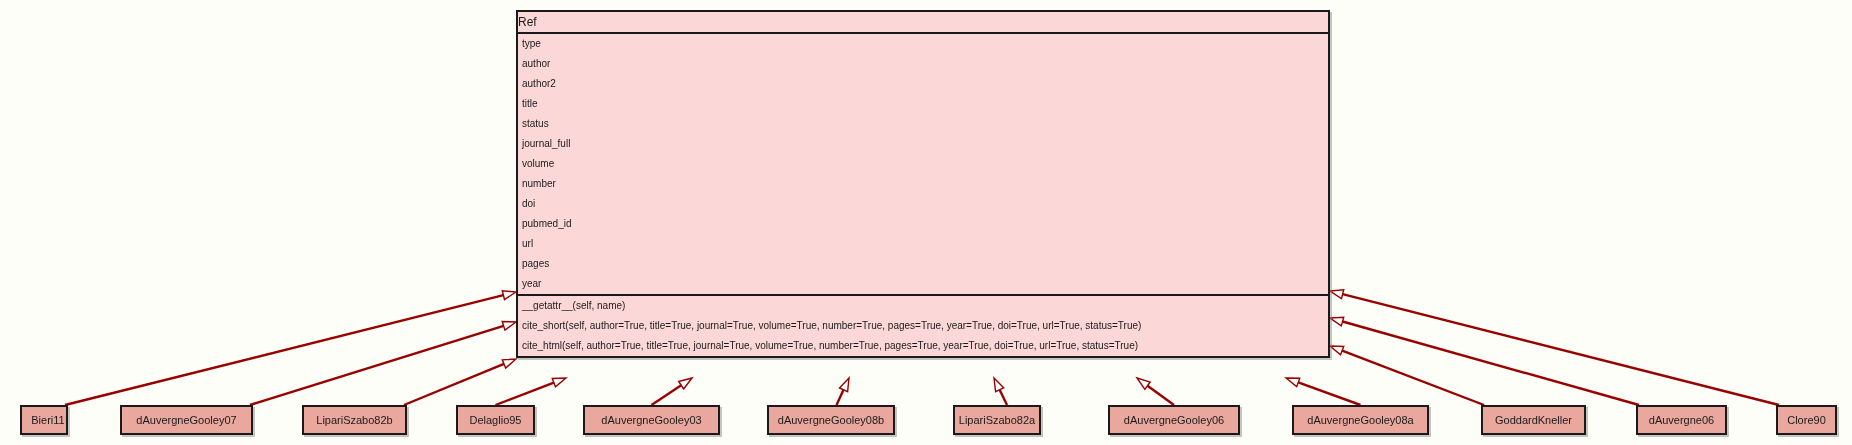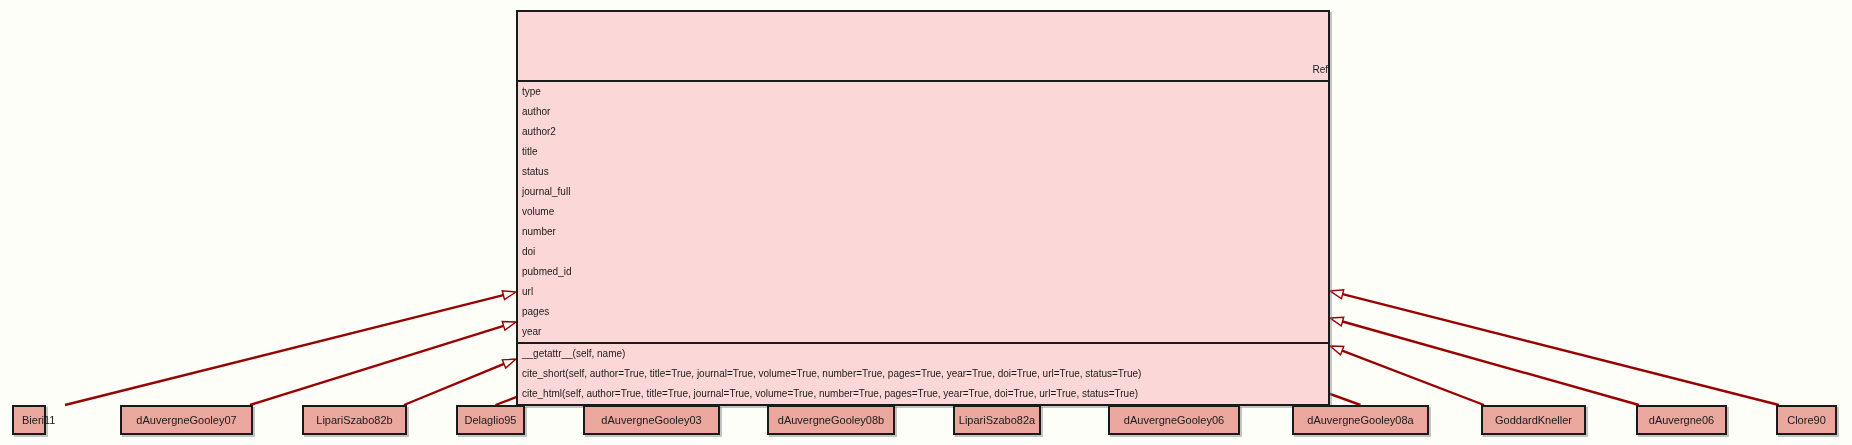--- a/index.html
+++ b/index.html
@@ -19,23 +19,22 @@
   }
   svg.edges{position:absolute;left:0;top:0;}
   .class-box{
     position:absolute;left:516px;top:10px;width:814px;
     background:var(--class-fill);
     border:2px solid var(--border);
     box-sizing:border-box;
     box-shadow:2px 2px 0 rgba(128,128,128,.45);
   }
   .class-header{
-    height:20px;line-height:20px;text-align:right;font-size:10px;
+    height:20px;line-height:20px;text-align:left;font-size:12px;
     border-bottom:2px solid var(--border);
-    margin-top:48px;
   }
   .class-methods{border-top:2px solid var(--border);}
   .mrow{
     height:20px;line-height:20px;font-size:10px;padding-left:4px;
     white-space:nowrap;overflow:hidden;
   }
   .node{
     position:absolute;top:405px;height:30px;line-height:26px;
     background:var(--node-fill);
     border:2px solid var(--border);
@@ -93,24 +92,24 @@
         <div class="mrow">year</div>
       </div>
     <div class="class-methods" id="methods">
         <div class="mrow">__getattr__(self, name)</div>
         <div class="mrow">cite_short(self, author=True, title=True, journal=True, volume=True, number=True, pages=True, year=True, doi=True, url=True, status=True)</div>
         <div class="mrow">cite_html(self, author=True, title=True, journal=True, volume=True, number=True, pages=True, year=True, doi=True, url=True, status=True)</div>
       </div>
   </div>
 
   <div id="nodes">
-      <div class="node" style="left: 12px; width: 34px; padding-left: 8px;">Bieri11</div>
+      <div class="node" style="left: 20px; width: 48px; padding-left: 8px;">Bieri11</div>
       <div class="node" style="left: 120px; width: 133px;">dAuvergneGooley07</div>
       <div class="node" style="left: 302px; width: 105px;">LipariSzabo82b</div>
-      <div class="node" style="left: 456px; width: 69px;">Delaglio95</div>
+      <div class="node" style="left: 456px; width: 79px;">Delaglio95</div>
       <div class="node" style="left: 583px; width: 137px;">dAuvergneGooley03</div>
       <div class="node" style="left: 767px; width: 128px;">dAuvergneGooley08b</div>
       <div class="node" style="left: 953px; width: 88px;">LipariSzabo82a</div>
       <div class="node" style="left: 1108px; width: 132px;">dAuvergneGooley06</div>
       <div class="node" style="left: 1292px; width: 137px;">dAuvergneGooley08a</div>
       <div class="node" style="left: 1481px; width: 105px;">GoddardKneller</div>
       <div class="node" style="left: 1636px; width: 91px;">dAuvergne06</div>
       <div class="node" style="left: 1776px; width: 61px;">Clore90</div>
     </div>
 </div>

